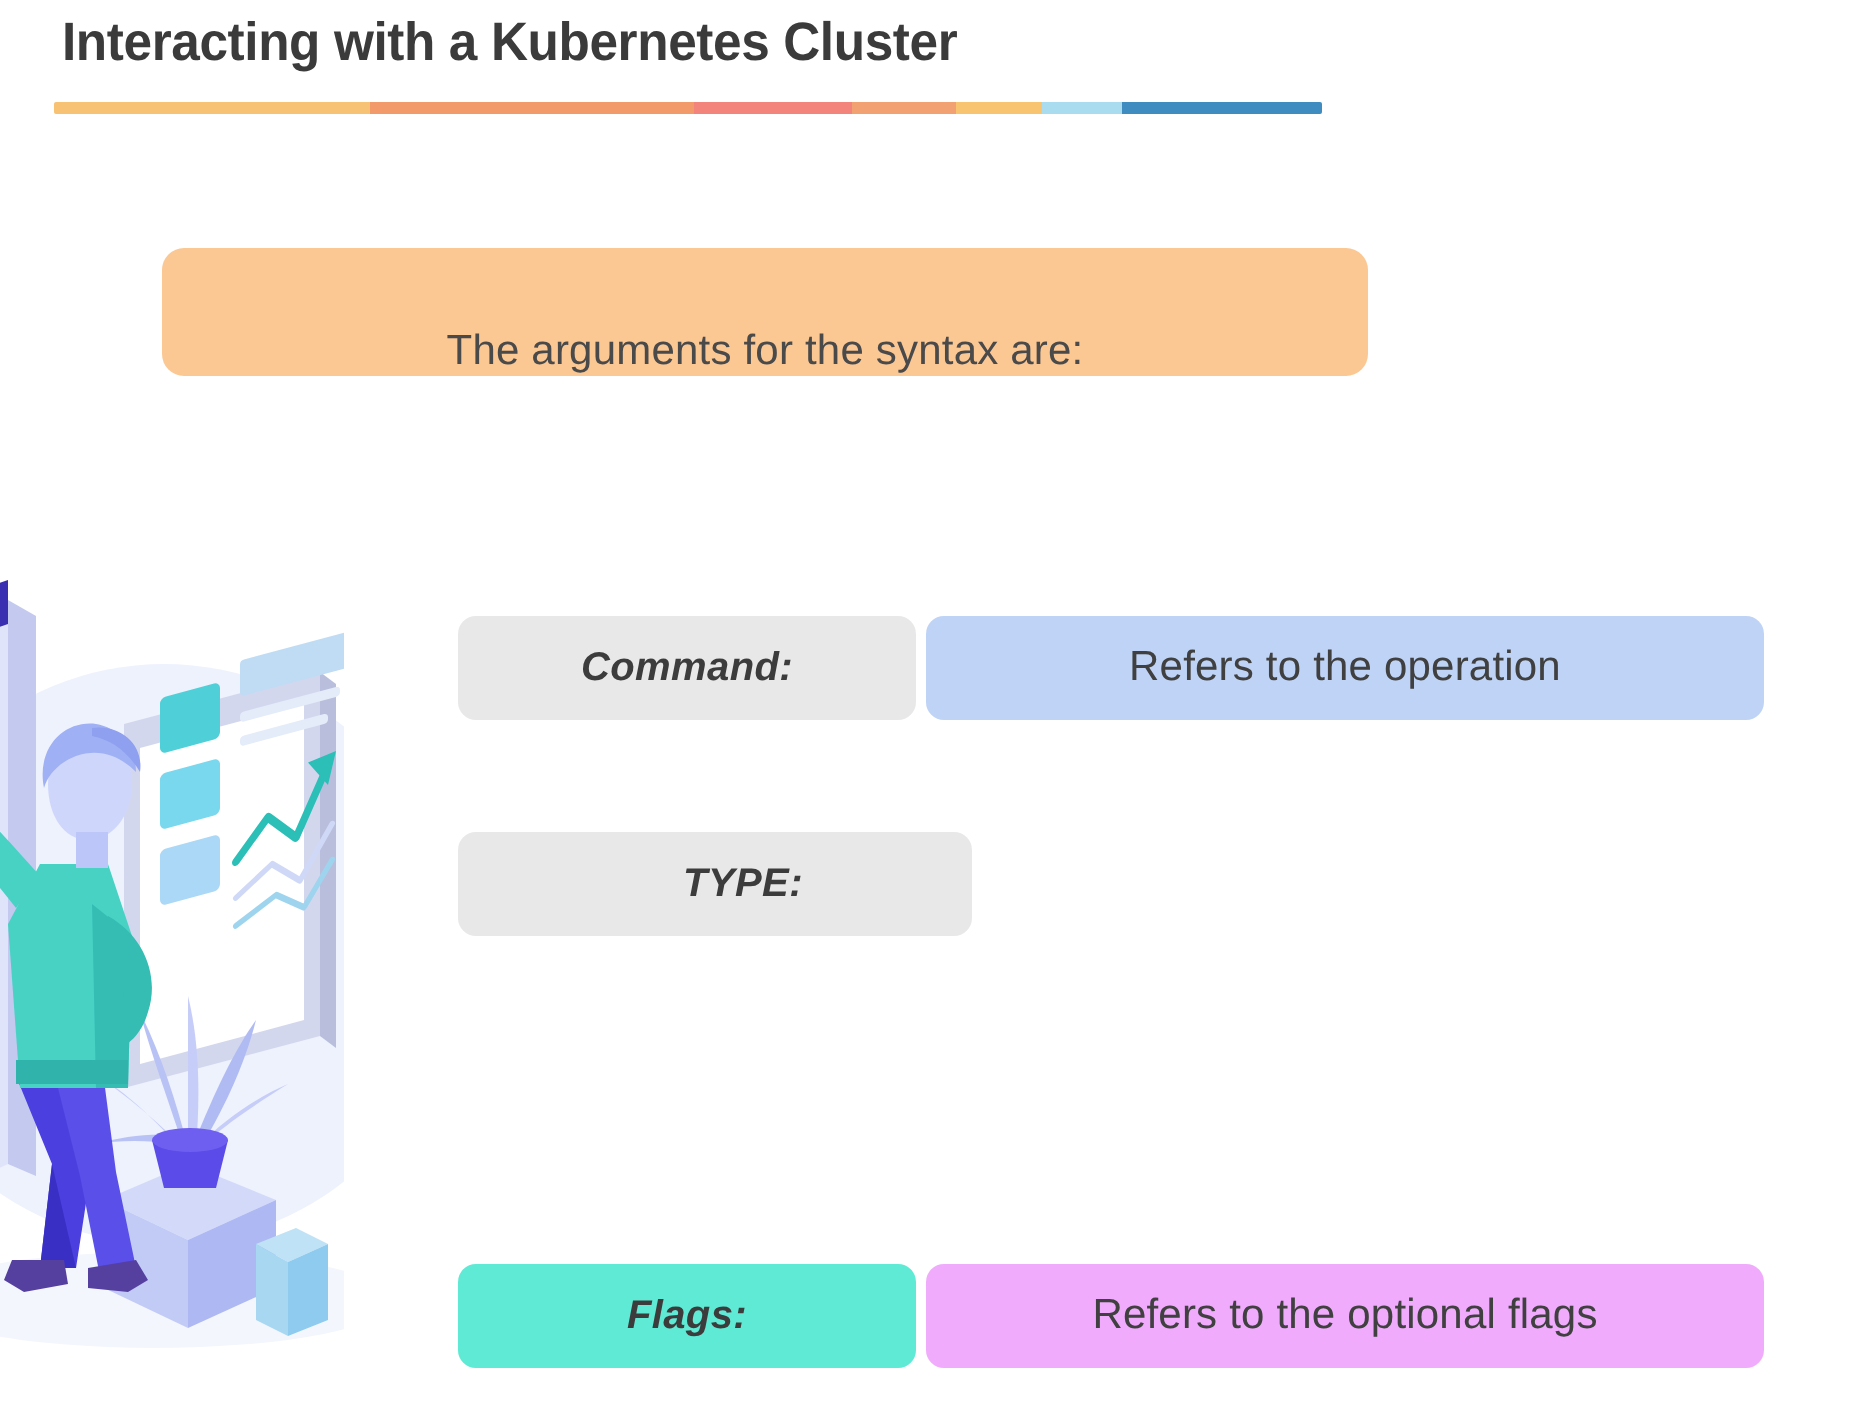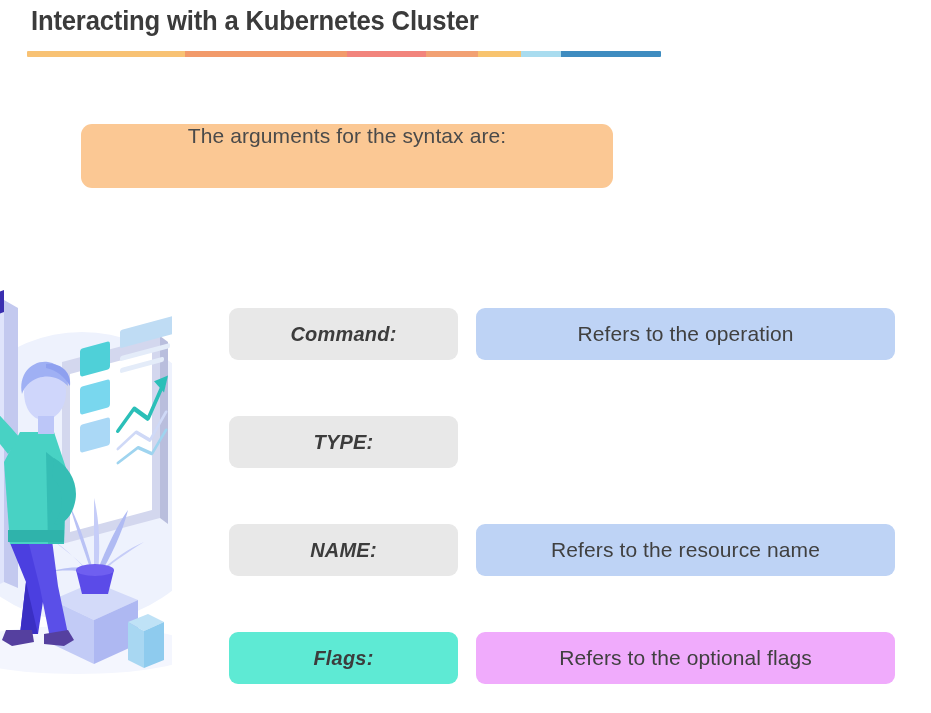--- a/index.html
+++ b/index.html
@@ -40,25 +40,25 @@
     border-radius: 1px;
     overflow: hidden;
   }
   .title-rule i { display: block; height: 100%; }
 
   
   .callout {
     position: absolute;
     left: 81px;
     top: 124px;
-    width: 532px;
+    width: 603px;
     height: 64px;
     border-radius: 11px;
     display: flex;
-    align-items: flex-start;
+    align-items: flex-end;
     justify-content: center;
   }
   .callout-text {
     font-size: 21px;
     color: #4a4a4a;
     letter-spacing: 0.1px;
   }
 
   
   .rows { position: absolute; left: 0; top: 0; width: 931px; height: 713px; }
@@ -78,21 +78,21 @@
   .row-label span {
     font-size: 20px;
     font-weight: bold;
     font-style: italic;
     color: #3c3c3c;
     letter-spacing: 0.2px;
   }
 
   .row-value {
     position: absolute;
-    left: 247px;
+    left: 234px;
     top: 0;
     width: 419px;
     height: 52px;
     border-radius: 9px;
     display: flex;
     align-items: center;
     justify-content: center;
   }
   .row-value span {
     font-size: 21px;
@@ -132,30 +132,22 @@
 <div class="rows">
     <div class="row" style="top: 308px;">
       <div class="row-label" style="background: rgb(232, 232, 232);">
         <span>Command:</span>
       </div>
       <div class="row-value" style="background: rgb(190, 211, 245);">
         <span>Refers to the operation</span>
       </div>
     </div>
     <div class="row" style="top: 416px;">
-      <div class="row-label" style="background: rgb(232, 232, 232);">
+      <div class="row-label" style="background: rgb(232, 232, 232); padding-left: 28px;">
         <span>TYPE:</span>
-      </div>
-    </div>
-    <div class="row" style="top: 524px;">
-      <div class="row-label" style="background: rgb(232, 232, 232);">
-        <span>NAME:</span>
-      </div>
-      <div class="row-value" style="background: rgb(190, 211, 245);">
-        <span>Refers to the resource name</span>
       </div>
     </div>
     <div class="row" style="top: 632px;">
       <div class="row-label" style="background: #5eead4;">
         <span>Flags:</span>
       </div>
       <div class="row-value" style="background: #f0abfc; text-align: right;">
         <span>Refers to the optional flags</span>
       </div>
     </div>

